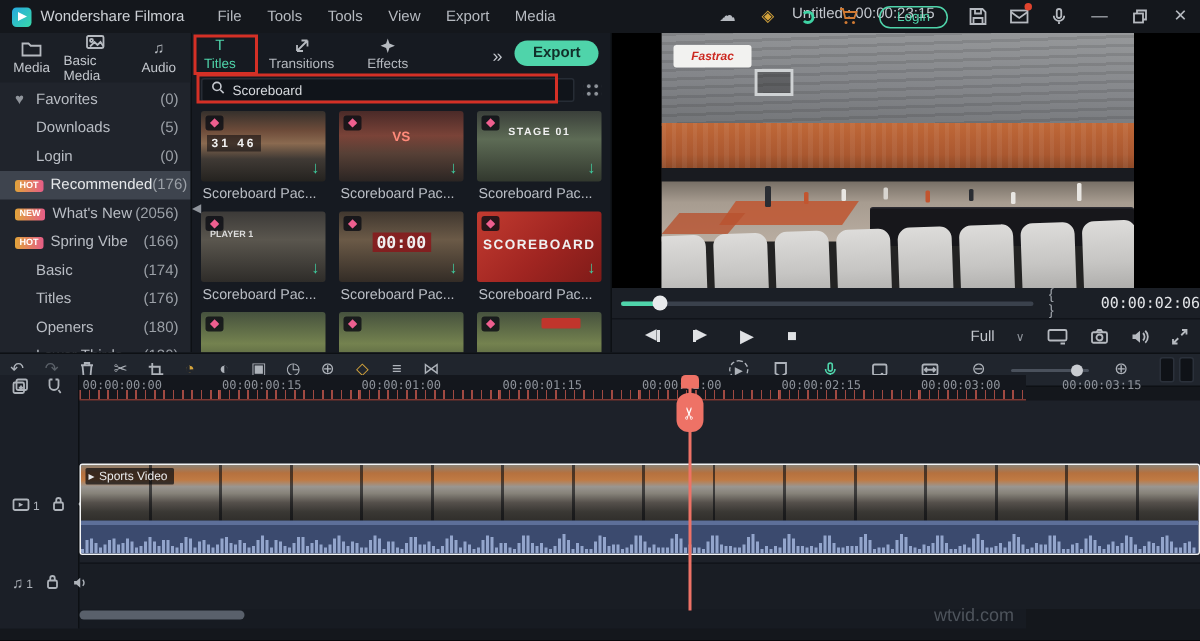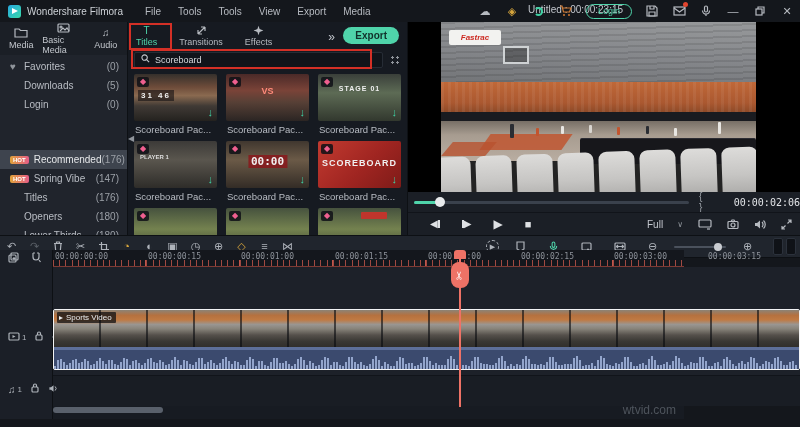--- a/index.html
+++ b/index.html
@@ -29,21 +29,21 @@
   .main { position:absolute; left:0; top:22px; width:800px; height:213px; display:flex; }
 
   
   .sidebar { width:128px; height:213px; background:#20242c; border-right:1px solid #0d1014; position:relative; }
   .side-tabs { display:flex; height:33px; align-items:center; background:#1b1f26; }
   .side-tab { flex:1; display:flex; flex-direction:column; align-items:center; justify-content:center; gap:2px; color:#c3c7cd; }
   .side-tab .glyph { height:11px; display:flex; align-items:center; color:#b6bac0; font-size:10px; }
   .side-tab .lbl { font-size:9px; }
   .side-list { position:absolute; top:35px; left:0; right:0; bottom:0; overflow:hidden; }
   .side-item { height:19px; display:flex; align-items:center; padding:0 8px 0 10px; color:#b9bdc4; position:relative; }
-  .side-item.selected { background:#3e444e; color:#e6e8ea;margin-top:36px; }
+  .side-item.selected { background:#3e444e; color:#e6e8ea; }
   .side-item .fav { width:14px; color:#8f949b; font-size:10px; }
   .side-item .sp { width:14px; }
   .badge { font-size:6px; font-weight:bold; color:#fff; border-radius:2px; padding:1px 3px; margin-right:5px; background:linear-gradient(90deg,#e0a33a,#e55d87); text-transform:uppercase; }
   .side-item .name { flex:1; font-size:10px; }
   .side-item .cnt { font-size:10px; color:#9ba0a7; }
 
   
   .middle { width:280px; height:213px; background:#161a21; border-right:1px solid #0d1014; position:relative; }
   .mid-tabs { display:flex; align-items:center; height:27px; padding-left:8px; gap:22px; }
   .mid-tab { display:flex; flex-direction:column; align-items:center; gap:1px; color:#b6bac0; }
@@ -269,23 +269,33 @@
           <span class="sp"></span>
             <span class="name">Login</span>
           <span class="cnt">(0)</span>
         </div>
         <div class="side-item selected">
           <span class="badge">Hot</span>
           <span class="name">Recommended</span>
           <span class="cnt">(176)</span>
         </div>
         <div class="side-item">
+          <span class="badge">New</span>
+          <span class="name">What's New</span>
+          <span class="cnt">(2056)</span>
+        </div>
+        <div class="side-item">
           <span class="badge">Hot</span>
           <span class="name">Spring Vibe</span>
-          <span class="cnt">(147)</span>
+          <span class="cnt">(166)</span>
+        </div>
+        <div class="side-item">
+          <span class="sp"></span>
+            <span class="name">Basic</span>
+          <span class="cnt">(174)</span>
         </div>
         <div class="side-item">
           <span class="sp"></span>
             <span class="name">Titles</span>
           <span class="cnt">(176)</span>
         </div>
         <div class="side-item">
           <span class="sp"></span>
             <span class="name">Openers</span>
           <span class="cnt">(180)</span>

